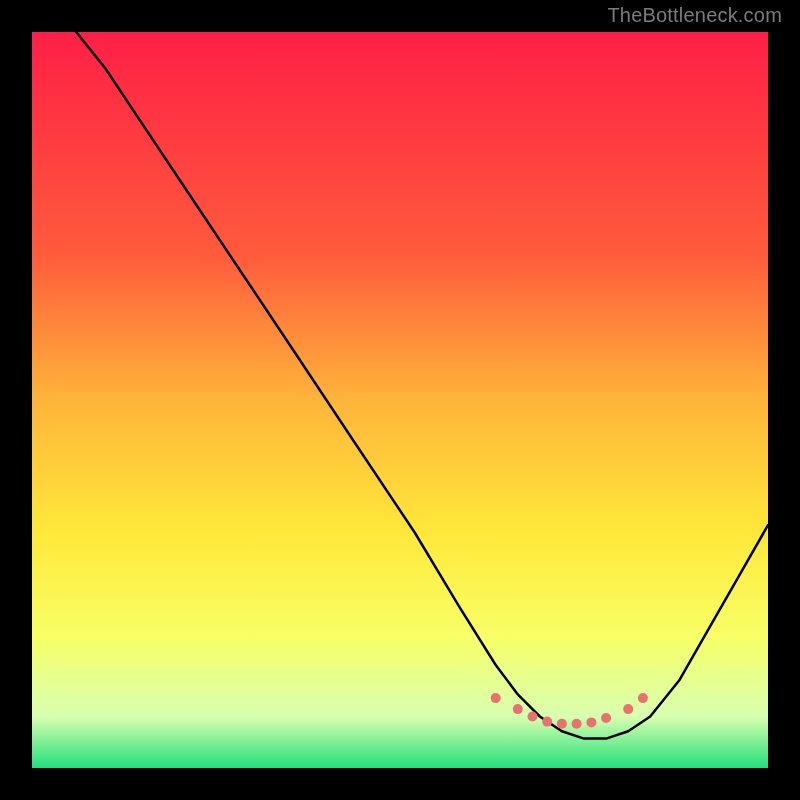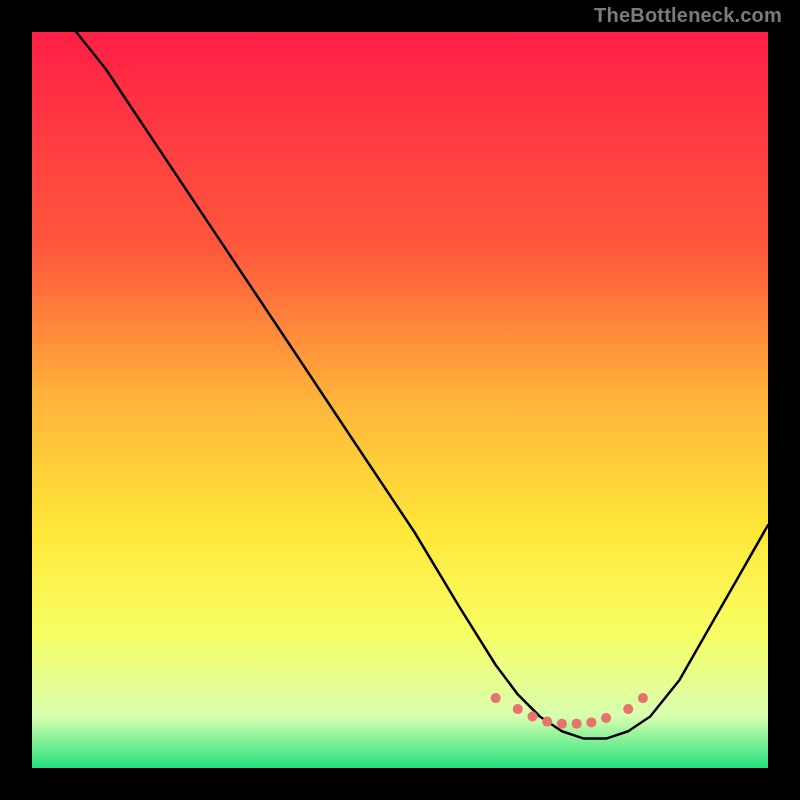--- a/index.html
+++ b/index.html
@@ -25,21 +25,21 @@
     width: 736px;
     height: 736px;
   }
   .watermark {
     position: absolute;
     top: 4px;
     right: 18px;
     font-family: Arial, Helvetica, sans-serif;
     font-size: 20px;
     color: #7b7b7b;
-    font-weight: 700;
+    font-weight: 400;
     letter-spacing: 0.2px;
   }
   svg {
     display: block;
   }
 </style>
 </head>
 <body>
 
 <div class="frame">

